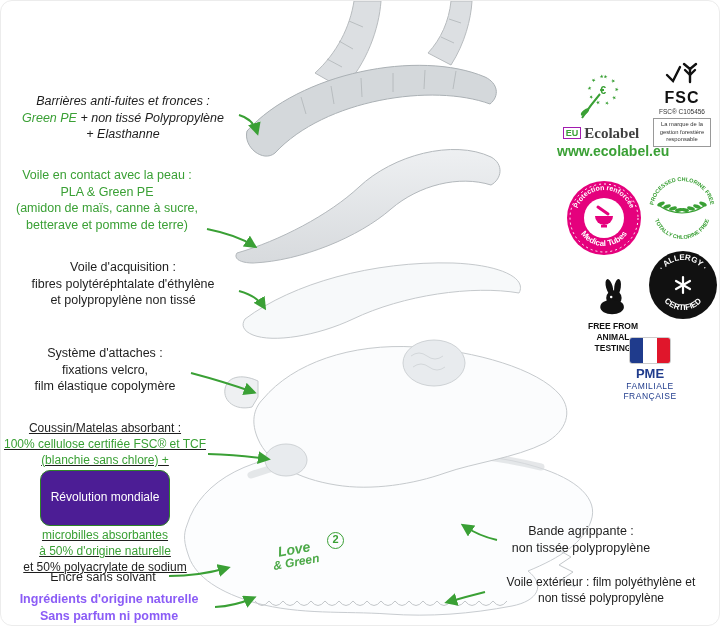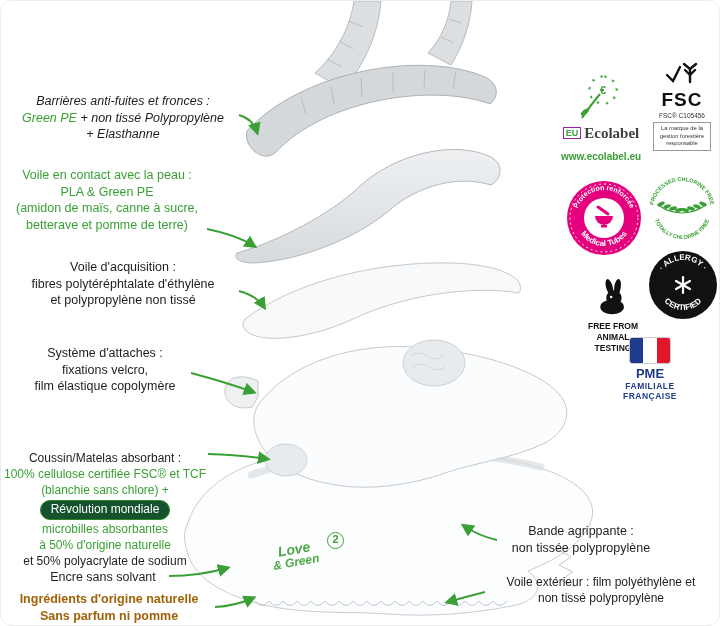--- a/index.html
+++ b/index.html
@@ -5,41 +5,41 @@
   * { margin:0; padding:0; box-sizing:border-box; }
   body { font-family:"Liberation Sans", sans-serif; background:#fff; }
   .canvas { position:relative; width:720px; height:626px; background:#fff; overflow:hidden;
             border:1px solid #ececec; border-radius:12px; }
   .art { position:absolute; left:0; top:0; }
   svg text { font-family:"Liberation Sans", sans-serif; }
 
   .label { position:absolute; font-size:12.5px; line-height:1.32; color:#1e1e1e; text-align:center; }
   .label .green, .label.greenall div { color:#3aa035; }
   .label.small { font-size:12px; }
-  .label.boldgreen { color:#a16207; font-weight:bold; }
+  .label.boldgreen { color:#8b5cf6; font-weight:bold; }
   .pill-row { margin:2px 0; }
-  .pill { display:inline-block; background:#14532d; color:#fff; border:1px solid #2e8428;
-          border-radius:10px; padding:1px 10px; font-size:12px; }
+  .pill { display:inline-block; background:#4c1d95; color:#fff; border:1px solid #2e8428;
+          border-radius:10px; padding:19px 10px; font-size:12px; }
 
   .badge { position:absolute; text-align:center; }
   .eco-row { margin-top:1px; }
   .eco-eu { font-weight:bold; font-size:9px; color:#3aa035; border:1px solid #a21caf; padding:0 2px; margin-right:3px; vertical-align:2px; }
   .eco-name { font-family:"Liberation Serif", serif; font-weight:bold; font-size:15px; color:#404040; }
-  .eco-url { font-size:10px; font-weight:bold; color:#3aa035; margin-top:9px; }
-
-  .fsc-name { font-weight:bold; font-size:19px; letter-spacing:1px; color:#111; }
+  .eco-url { font-size:14px; font-weight:bold; color:#3aa035; margin-top:1px; }
+
+  .fsc-name { font-weight:bold; font-size:16px; letter-spacing:1px; color:#111; }
   .fsc-code { font-size:6.5px; color:#333; margin-top:1px; }
   .fsc-caption { font-size:5.8px; line-height:1.3; color:#333; border:1px solid #999; padding:2px; margin-top:3px; width:58px; margin-left:auto; margin-right:auto; }
 
   .fa-line { font-size:8.5px; font-weight:bold; color:#111; line-height:1.3; }
 
   .flag { width:42px; height:27px; display:flex; border-radius:3px; overflow:hidden; border:1px solid #ccc; margin:0 auto; }
   .flag > div { flex:1; }
   .pme-name { font-size:13px; font-weight:bold; color:#1f3b8c; margin-top:2px; }
-  .pme-sub { font-size:8.5px; font-weight:bold; color:#1f3b8c; letter-spacing:.5px; }
+  .pme-sub { font-size:8.5px; font-weight:normal; color:#1f3b8c; letter-spacing:.5px; }
 
   .step-badge { position:absolute; left:326px; top:531px; width:17px; height:17px; border:1.6px solid #3aa035;
                 border-radius:50%; color:#3aa035; font-size:11px; font-weight:bold; text-align:center; line-height:13px; }
   .brand { position:absolute; left:256px; top:541px; width:76px; transform:rotate(-10deg); color:#3aa035;
            text-align:center; font-style:italic; font-weight:bold; line-height:1; opacity:.9; }
   .brand .b1 { font-size:14px; }
   .brand .b2 { font-size:12px; }
 </style>
 </head>
 <body>
@@ -131,21 +131,21 @@
     <div>fibres polytéréphtalate d'éthylène</div>
     <div>et polypropylène non tissé</div>
   </div>
 
   <div class="label" style="left:20px; top:344px; width:168px;">
     <div>Système d'attaches :</div>
     <div>fixations velcro,</div>
     <div>film élastique copolymère</div>
   </div>
 
-  <div class="label small" style="left:-2px; top:450px; width:212px;">
+  <div class="label small" style="left:-2px; top:420px; width:212px;text-decoration:underline;">
     <div>Coussin/Matelas absorbant :</div>
     <div class="green">100% cellulose certifiée FSC® et TCF</div>
     <div class="green">(blanchie sans chlore) +</div>
     <div class="pill-row"><span class="pill">Révolution mondiale</span></div>
     <div class="green">microbilles absorbantes</div>
     <div class="green">à 50% d'origine naturelle</div>
     <div>et 50% polyacrylate de sodium</div>
   </div>
 
   <div class="label" style="left:36px; top:568px; width:132px;">Encre sans solvant</div>

